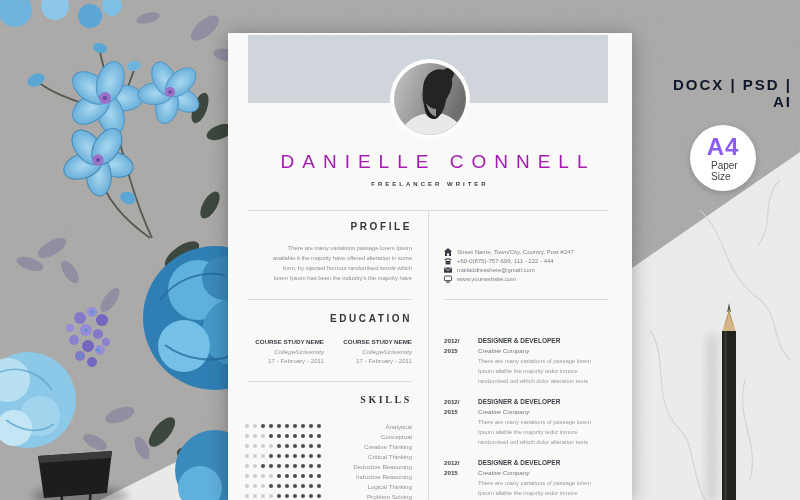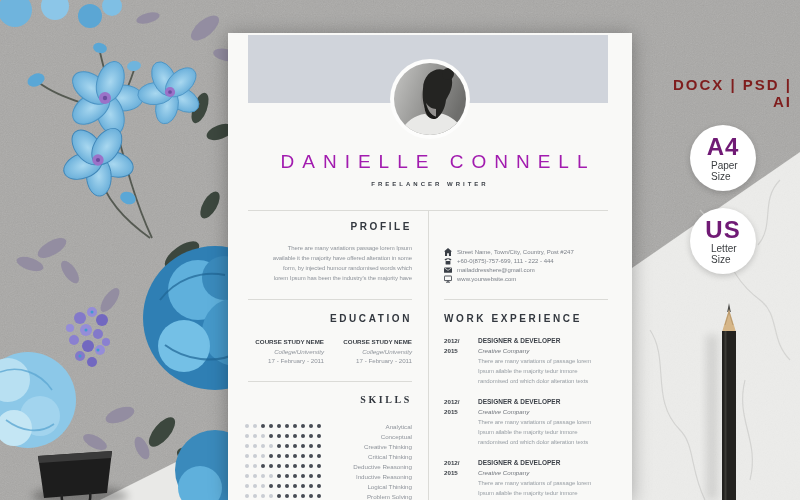--- a/index.html
+++ b/index.html
@@ -42,25 +42,25 @@
   .skill-label{font-size:6.2px;color:#8f949b;white-space:nowrap;}
   .sec-exp-h{position:absolute;left:216px;top:280px;width:164px;}
   .exp-list{position:absolute;left:216px;top:303px;width:164px;}
   .exp-entry{display:flex;margin-bottom:11px;}
   .exp-years{flex:0 0 34px;font-size:6.2px;font-weight:bold;color:#3a3f46;line-height:10px;white-space:pre-line;}
   .exp-body{flex:1;}
   .exp-title{font-size:6.5px;font-weight:bold;color:#3a3f46;line-height:10px;}
   .exp-company{font-size:6.2px;font-style:italic;color:#70757c;line-height:10px;}
   .exp-desc{font-size:6px;line-height:10px;color:#9aa0a6;white-space:pre-line;letter-spacing:-0.1px;}
   
-  .format-badge{position:absolute;left:658px;top:76px;width:134px;text-align:right;font-size:15px;font-weight:bold;letter-spacing:2px;color:#7f1d1d;}
+  .format-badge{position:absolute;left:658px;top:76px;width:134px;text-align:right;font-size:15px;font-weight:bold;letter-spacing:2px;color:#0f172a;}
   .circle-badge{position:absolute;width:66px;height:66px;border-radius:50%;background:#fff;box-shadow:0 2px 6px rgba(0,0,0,.18);display:flex;flex-direction:column;align-items:center;justify-content:center;}
   .badge-a4{left:690px;top:125px;}
   .badge-us{left:690px;top:208px;}
-  .badge-size{font-size:24px;font-weight:bold;color:#701a75;line-height:24px;letter-spacing:1px;}
+  .badge-size{font-size:24px;font-weight:bold;color:#8b5cf6;line-height:24px;letter-spacing:1px;}
   .badge-label{font-size:10px;color:#3a3d40;margin-top:1px;margin-left:21px;}
 </style>
 </head>
 <body>
 
 <div class="scene">
 
   <svg class="bg" viewBox="0 0 800 500" xmlns="http://www.w3.org/2000/svg">
     <defs>
       <filter id="grain" x="0" y="0" width="100%" height="100%">
@@ -231,24 +231,20 @@
       <rect x="722" y="331" width="14" height="169" fill="#23221f"></rect>
       <rect x="724.5" y="331" width="2" height="169" fill="#3c3b36"></rect>
     </g>
   </svg>
 
   <div class="format-badge">DOCX | PSD | AI</div>
   <div class="circle-badge badge-a4">
     <div class="badge-size">A4</div>
     <div class="badge-label">Paper Size</div>
   </div>
-  <div class="circle-badge badge-us">
-    <div class="badge-size">US</div>
-    <div class="badge-label">Letter Size</div>
-  </div>
 
   <div class="paper">
     <div class="banner"></div>
 
     <div class="photo">
       <svg viewBox="0 0 80 80" width="80" height="80" xmlns="http://www.w3.org/2000/svg">
         <defs>
           <linearGradient id="photobg" x1="0" y1="0" x2="1" y2="0.4">
             <stop offset="0%" stop-color="#c6c6c4"></stop>
               <stop offset="100%" stop-color="#6e6e6c"></stop>
@@ -454,21 +450,20 @@
               <rect x="0.4" y="1" width="7.2" height="4.6" rx="0.5" fill="none" stroke="#3a3f46" stroke-width="0.9"></rect>
               <rect x="3.1" y="5.8" width="1.8" height="0.9" fill="#3a3f46"></rect>
               <rect x="2" y="6.8" width="4" height="0.8" fill="#3a3f46"></rect>
             </svg>
         </span>
         <span class="ctext">www.yourwebsite.com</span>
       </div>
     </div>
     <div class="hrule hr-r1"></div>
 
-    <h2 class="sec sec-exp-h">WORK EXPERIENCE</h2>
     <div class="exp-list">
       <div class="exp-entry">
         <div class="exp-years">2012/
 2015</div>
         <div class="exp-body">
           <div class="exp-title">DESIGNER &amp; DEVELOPER</div>
           <div class="exp-company">Creative Company</div>
           <div class="exp-desc">There are many variations of passage lorem
 Ipsum ailable the majority tedur inmore
 randomised ord which dolor alteration texts</div>

